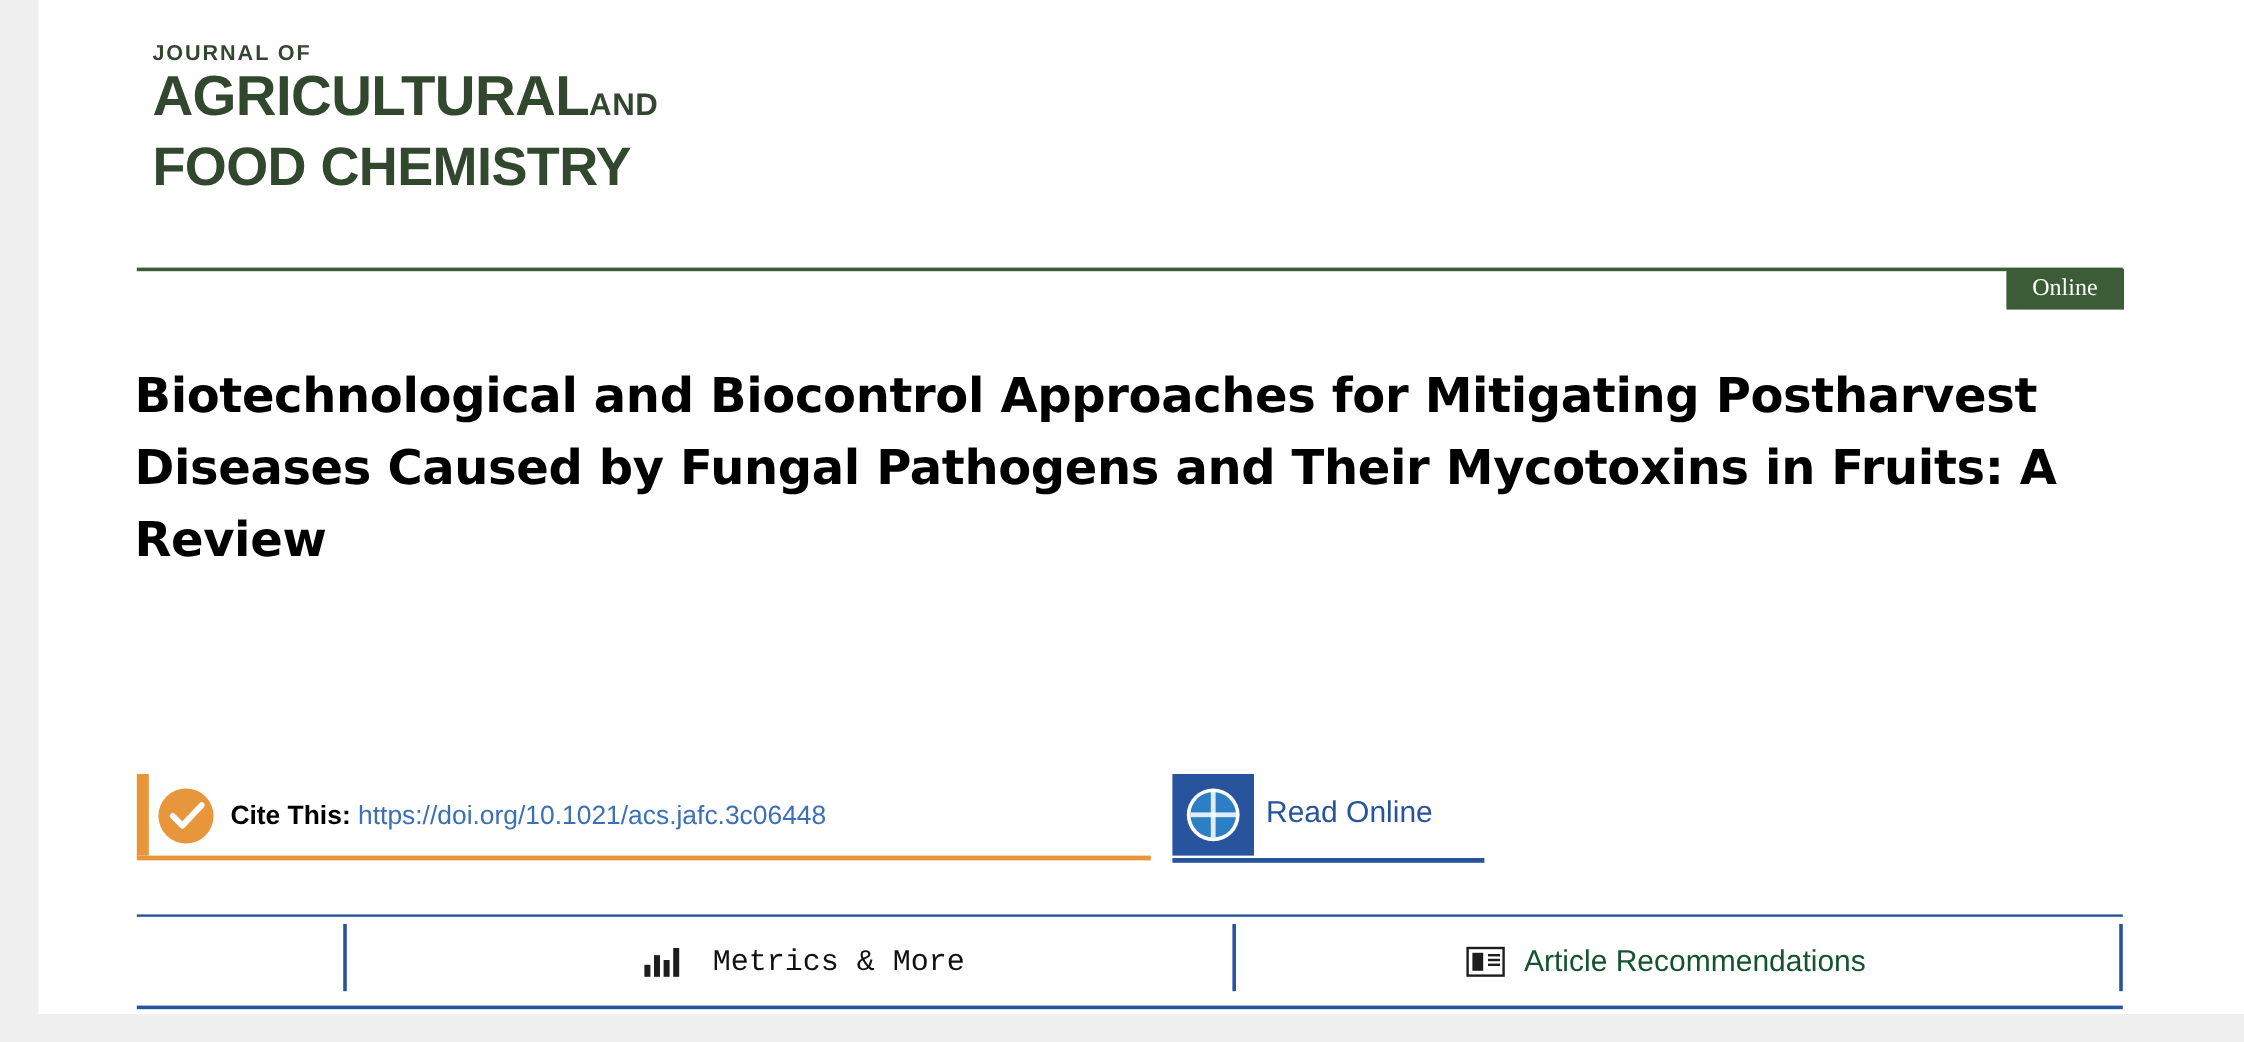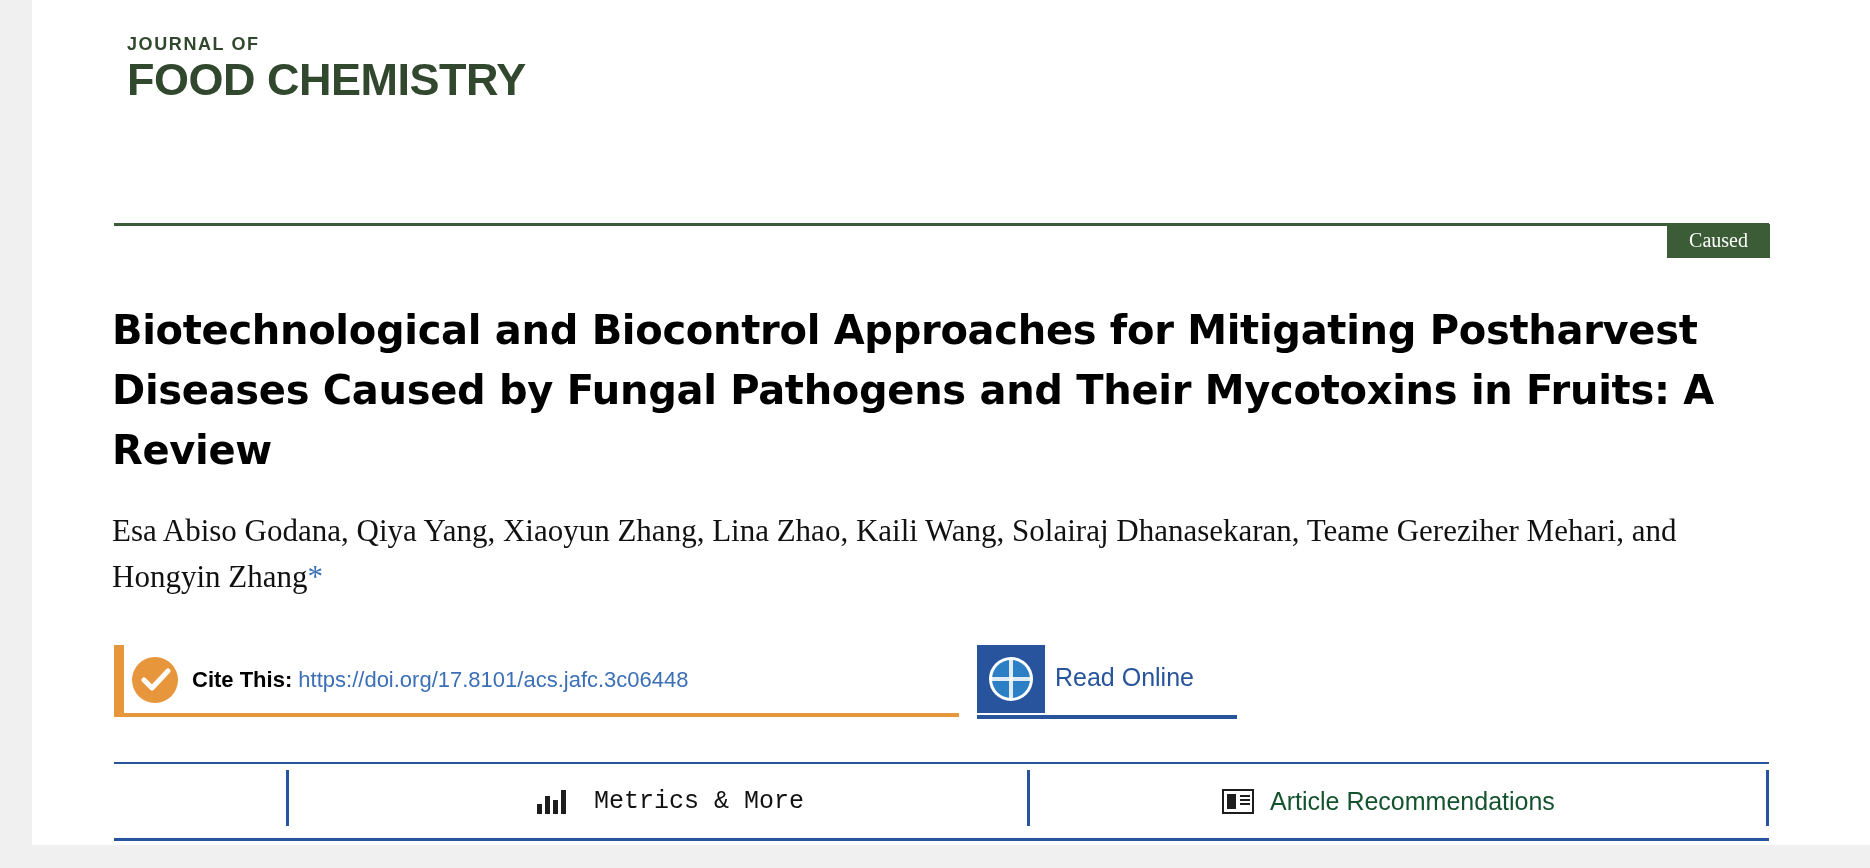--- a/index.html
+++ b/index.html
@@ -324,42 +324,42 @@
     white-space: nowrap;
   }
 </style>
 </head>
 <body>
 
 <div class="page">
 
   <div class="logo">
     <div class="logo-line1">JOURNAL OF</div>
+    <div class="logo-line2">
+      <span>AGRICULTURAL</span><span class="logo-and">AND</span>
+    </div>
     <div class="logo-line3">FOOD CHEMISTRY</div>
   </div>
 
   <div class="top-rule"></div>
-  <div class="review-tag">Caused</div>
+  <div class="review-tag">Online</div>
 
   <div class="title">Biotechnological and Biocontrol Approaches for Mitigating Postharvest Diseases Caused by Fungal Pathogens and Their Mycotoxins in Fruits: A Review</div>
 
-  <div class="authors">
-    <span>Esa Abiso Godana, Qiya Yang, Xiaoyun Zhang, Lina Zhao, Kaili Wang, Solairaj Dhanasekaran, Teame Gereziher Mehari, and Hongyin Zhang</span><span class="star">*</span>
-  </div>
 
   <div class="cite-bar">
     <div class="cite-left-block"></div>
     <div class="cite-check">
       <svg width="30" height="26" viewBox="0 0 30 26">
         <path d="M3 12 L11 20 L27 3" stroke="#ffffff" stroke-width="5" fill="none" stroke-linecap="round" stroke-linejoin="round"></path>
       </svg>
     </div>
     <div class="cite-text">
       <span class="cite-label">Cite This:</span>
-      <a class="cite-doi" href="#">https://doi.org/17.8101/acs.jafc.3c06448</a>
+      <a class="cite-doi" href="#">https://doi.org/10.1021/acs.jafc.3c06448</a>
     </div>
     <div class="cite-underline"></div>
   </div>
 
   <div class="read-online">
     <div class="ro-square">
       <div class="ro-globe">
         <div class="ro-globe-inner"></div>
       </div>
     </div>

